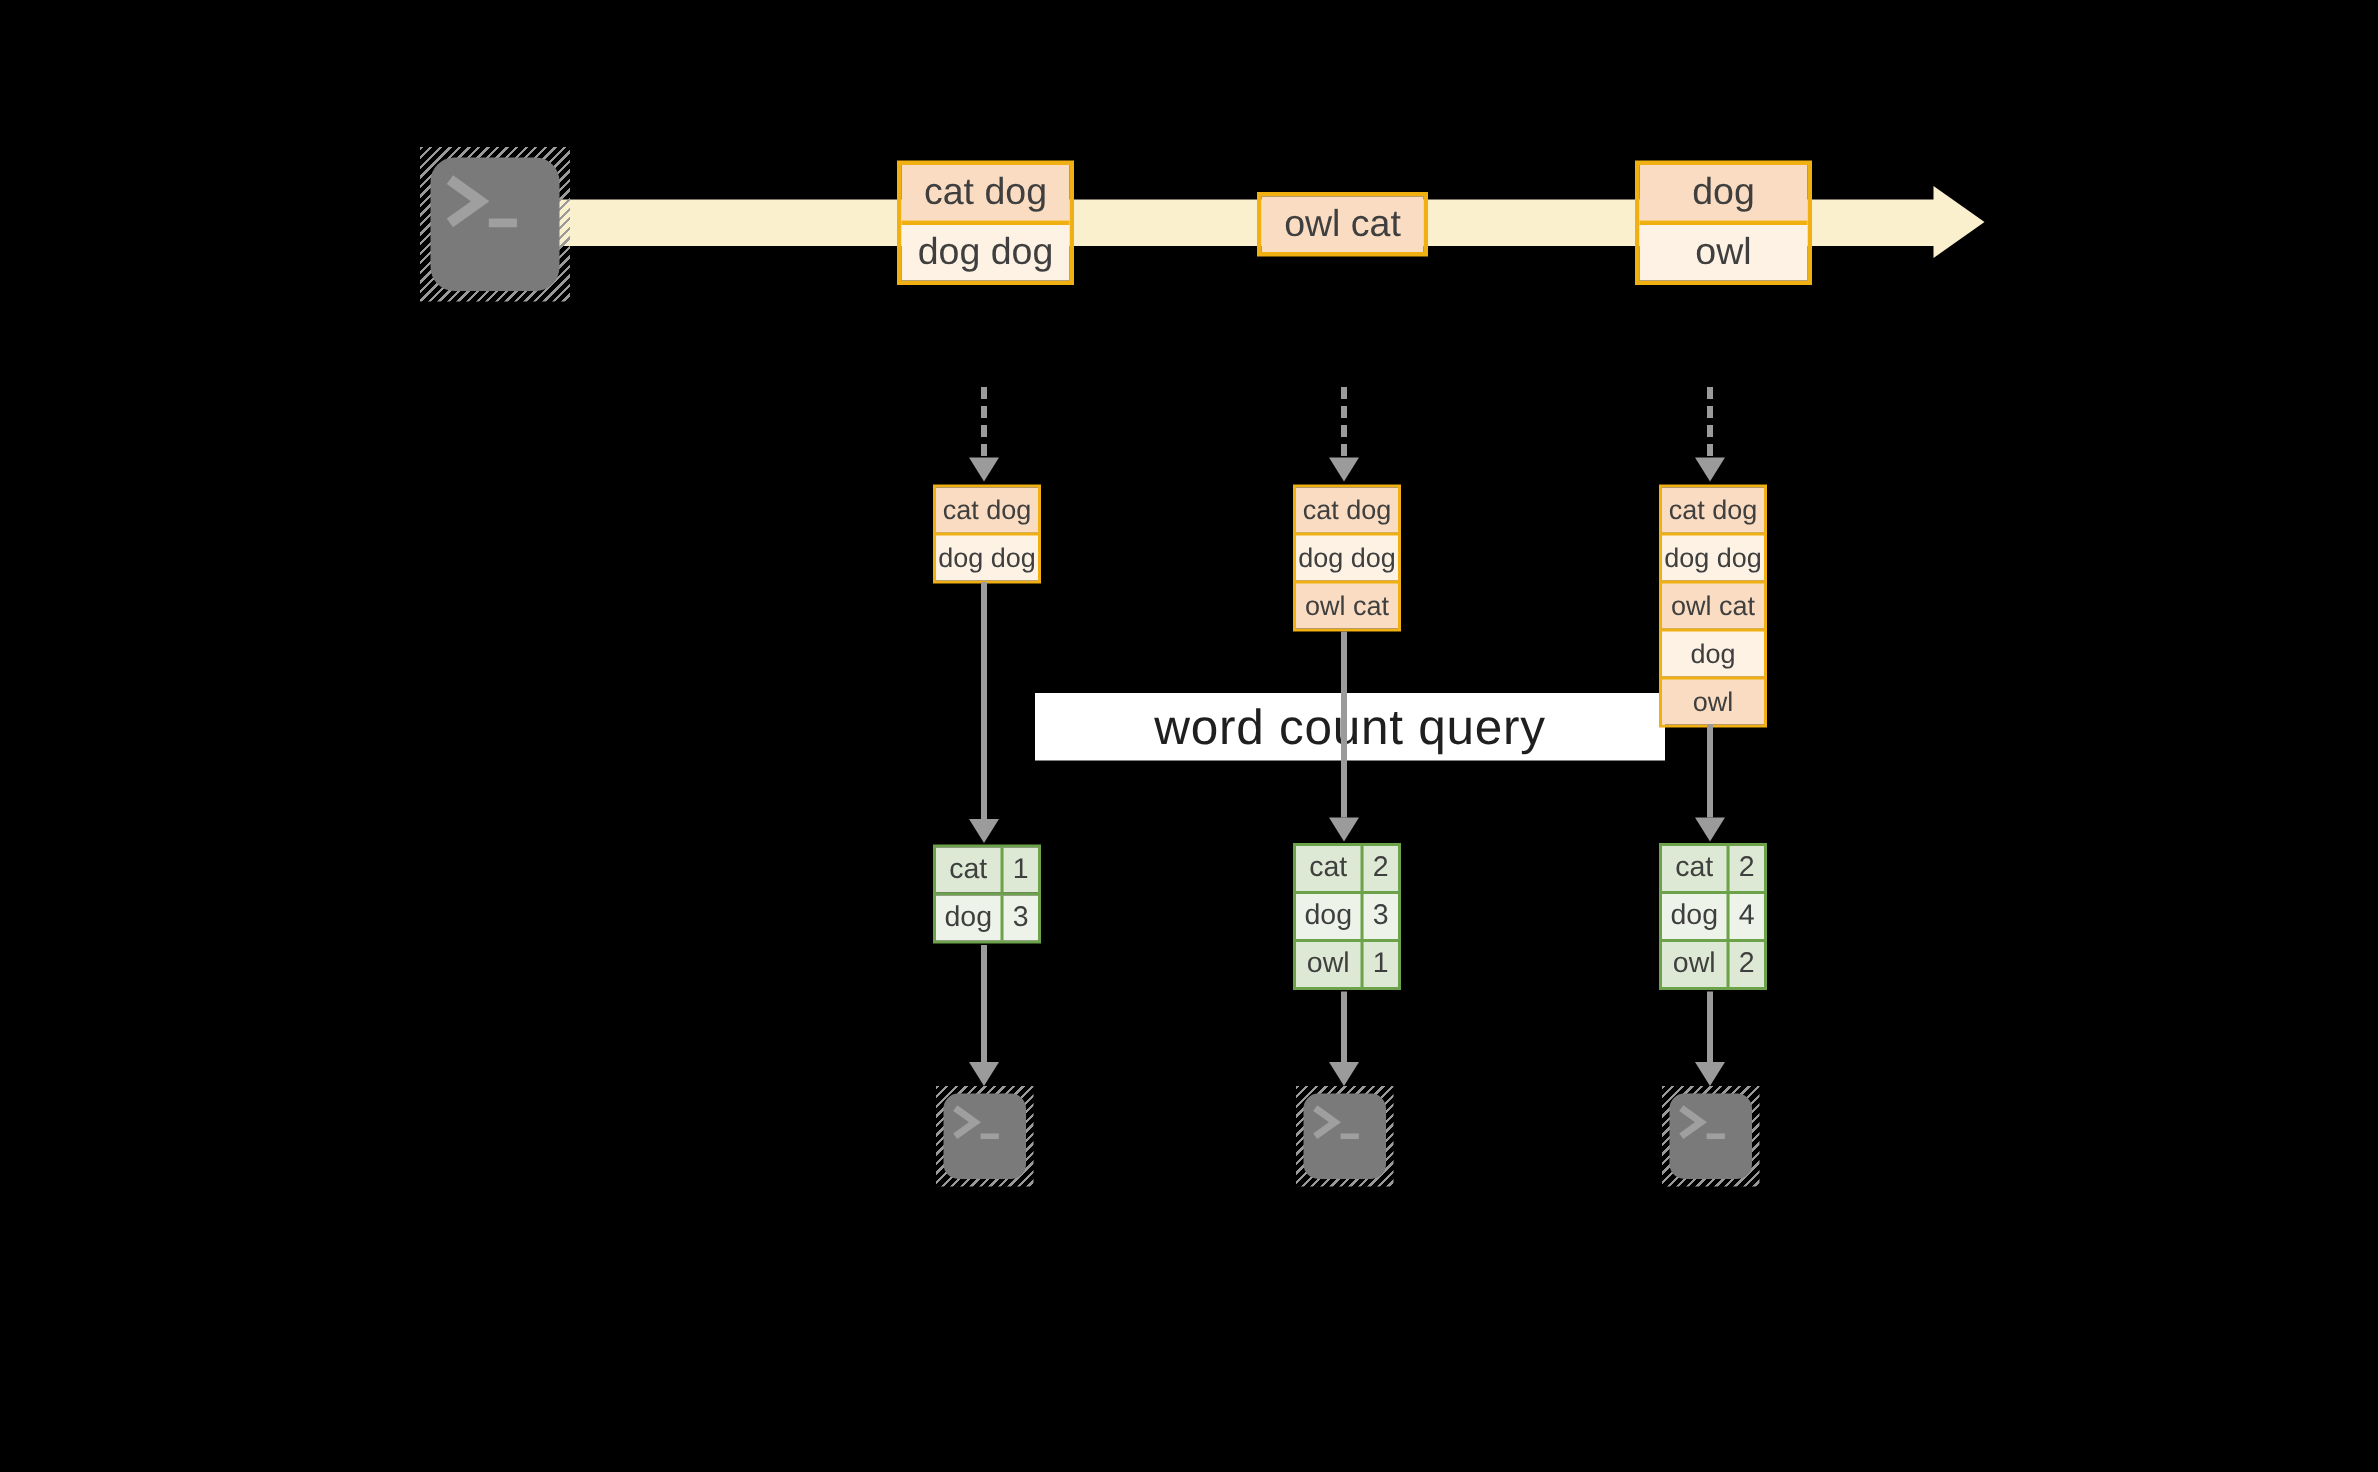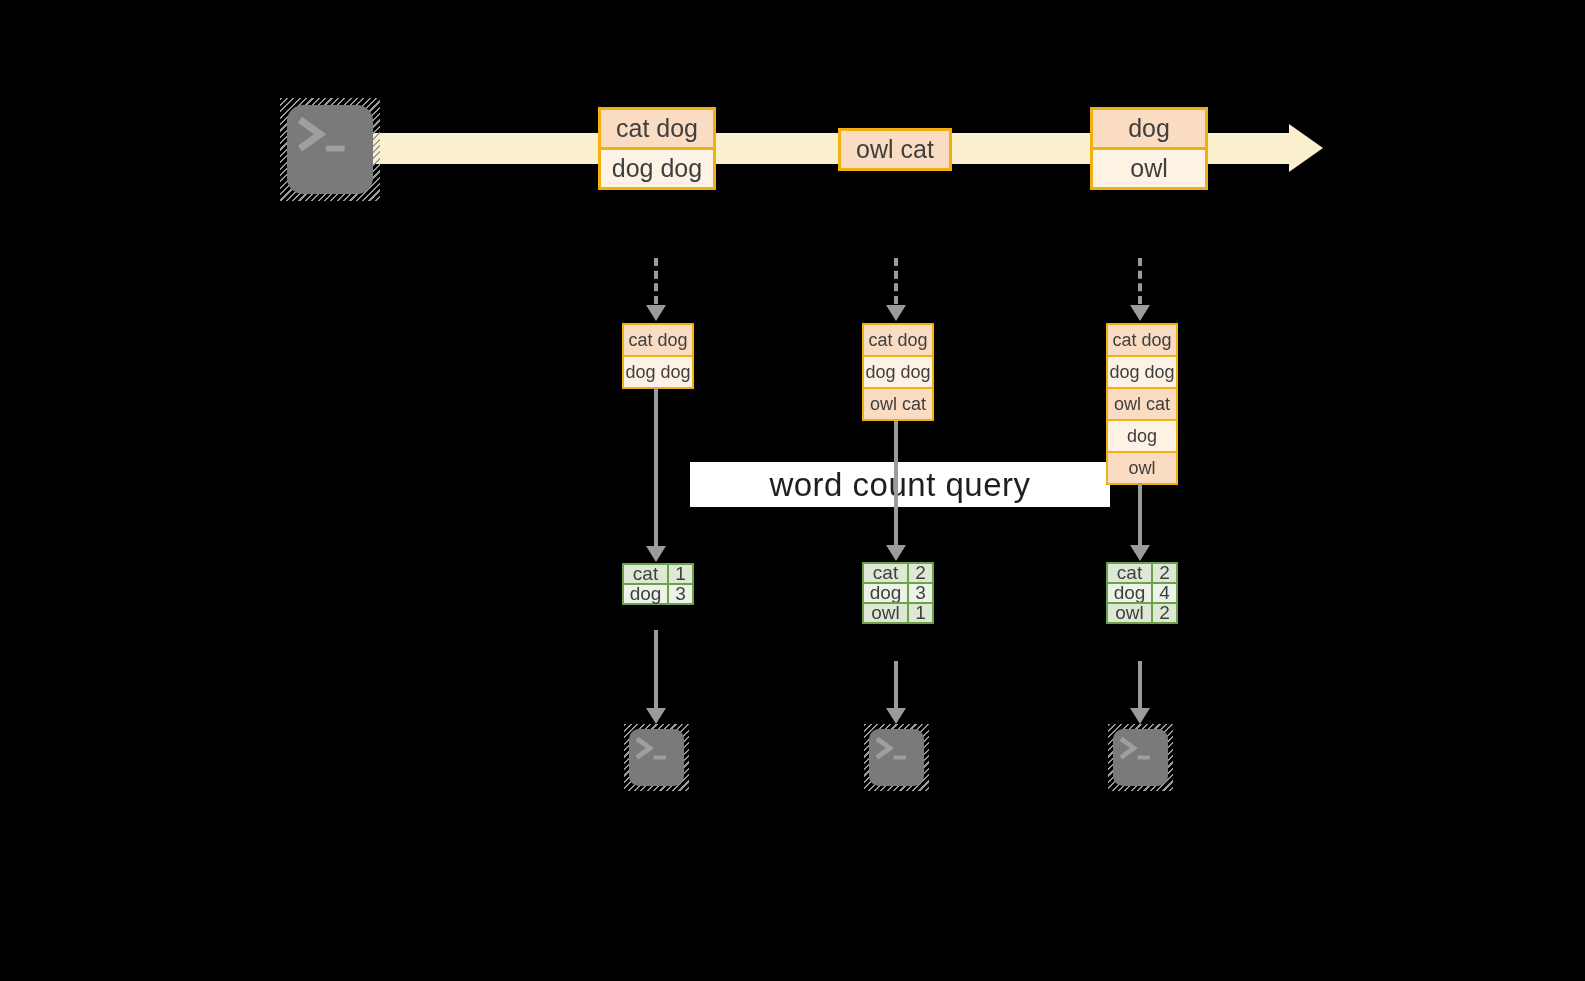--- a/index.html
+++ b/index.html
@@ -90,21 +90,21 @@
   .query-band span{
     font-size:33px;color:#1f1f1f;letter-spacing:0.5px;
   }
 
   
   .count-table{
     border:2px solid #6CA24A;z-index:2;width:68px;
     display:flex;flex-direction:column;
   }
   .count-row{
-    display:flex;height:18px;border-top:2px solid #6CA24A;
+    display:flex;height:30px;border-top:2px solid #6CA24A;
   }
   .count-row:first-child{border-top:none;}
   .word-cell{
     width:43px;display:flex;align-items:center;justify-content:center;
     font-size:19px;border-right:2px solid #6CA24A;
   }
   .num-cell{
     flex:1;display:flex;align-items:center;justify-content:center;
     font-size:19px;
   }

